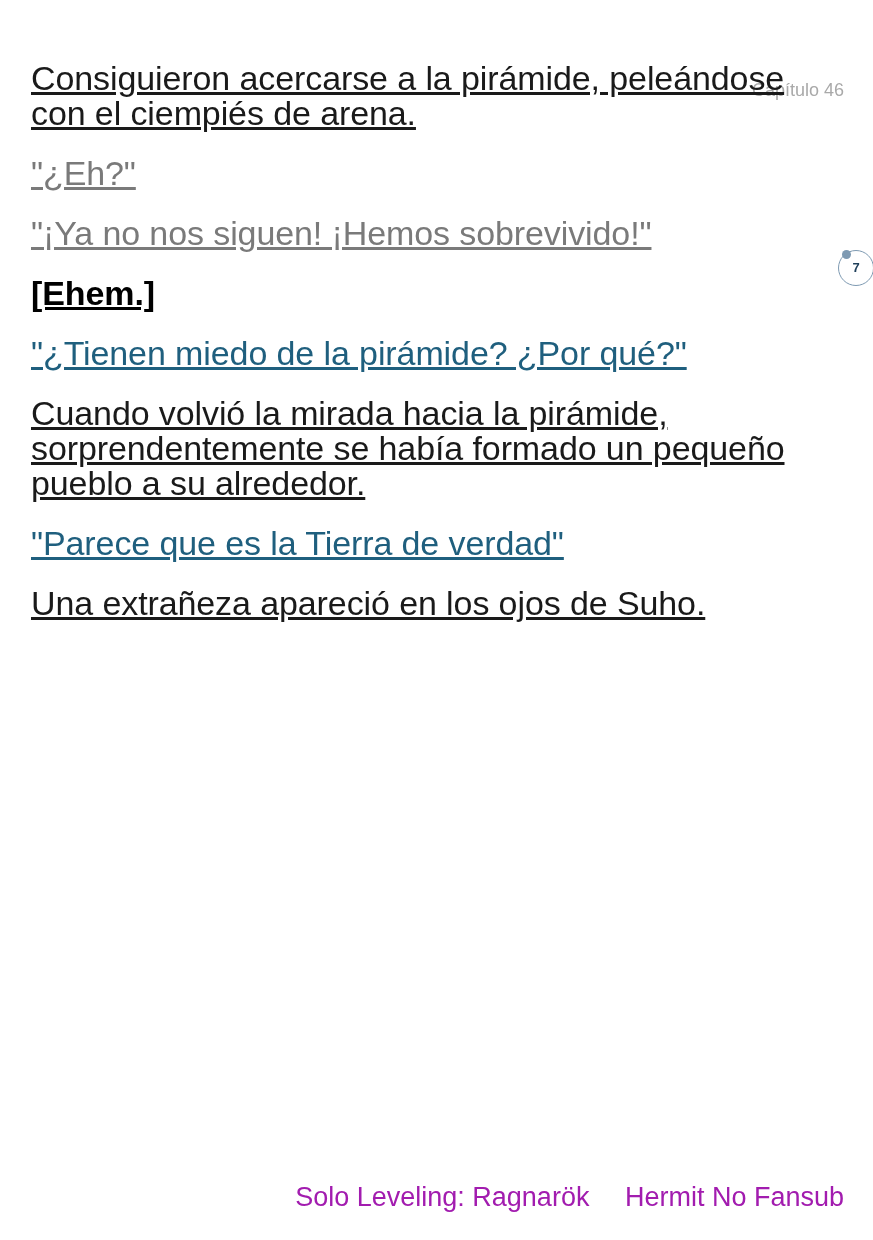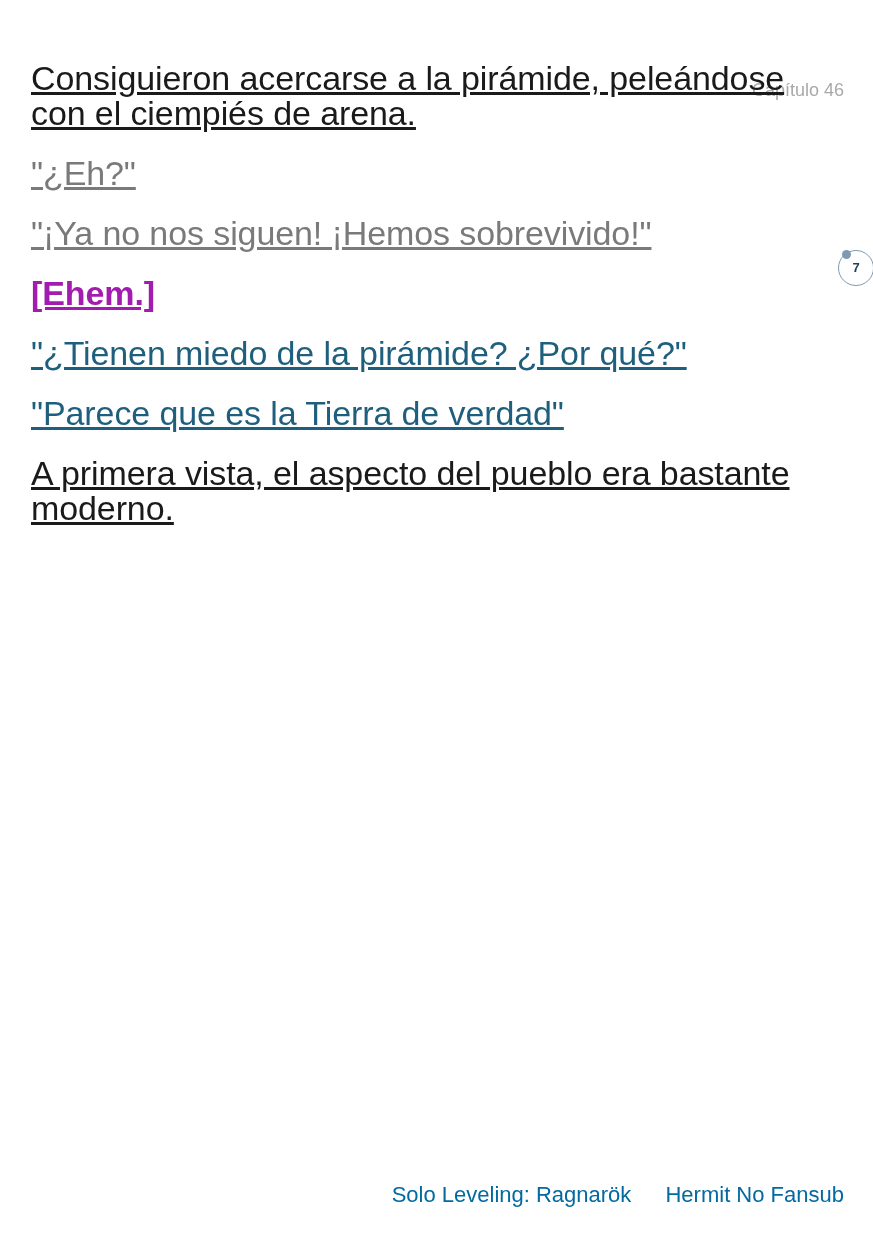--- a/index.html
+++ b/index.html
@@ -3,45 +3,46 @@
   <meta charset="utf-8">
   <style>
     html, body { margin:0; padding:0; background:#ffffff; }
     body { width:873px; height:1240px; position:relative; overflow:hidden;
       font-family:"Liberation Sans", sans-serif; color:#1a1a1a; }
     .header { position:absolute; top:44px; right:29px; font-size:18px; color:#a9a9a9;margin-top:36px; }
     .content { position:absolute; left:30px; top:61px; width:815px; }
     .p { font-size:34px; line-height:35px; margin:0 0 25px 1px; letter-spacing:-0.1px;text-decoration:underline; }
     .p.gray { color:#7a7a7a; }
     .p.blue { color:#1f5f7e; }
-    .p.bold { font-weight:bold; color:#a21caf; }
+    .p.bold { font-weight:bold; color:#000000; }
     .note { position:absolute; left:838px; top:250px; width:38px; height:38px; }
     .note .ring { position:absolute; left:0; top:0; width:36px; height:36px; border:1px solid #7e9ab2; border-radius:50%; box-sizing:border-box; }
     .note .dot { position:absolute; left:4px; top:0; width:9px; height:9px; border-radius:50%; background:#7e9ab2; }
     .note .num { position:absolute; left:0; top:0; width:36px; height:36px; line-height:36px; text-align:center; font-size:13px; font-weight:bold; color:#1f3f5a; }
-    .footer { position:absolute; top:1182px; right:29px; font-size:22px; color:#0369a1; }
+    .footer { position:absolute; top:1182px; right:29px; font-size:27px; color:#a21caf; }
     .footer span { margin-left:28px; }
   </style>
 </head>
 <body>
 
 <div class="header">Capítulo 46</div>
 
 <div class="note">
   <div class="ring"></div>
   <div class="dot"></div>
   <div class="num">7</div>
 </div>
 
 <div class="content">
   <p class="p">Consiguieron acercarse a la pirámide, peleándose con el ciempiés de arena.</p>
   <p class="p gray">"¿Eh?"</p>
   <p class="p gray">"¡Ya no nos siguen! ¡Hemos sobrevivido!"</p>
   <p class="p bold">[Ehem.]</p>
   <p class="p blue">"¿Tienen miedo de la pirámide? ¿Por qué?"</p>
+  <p class="p">Cuando volvió la mirada hacia la pirámide, sorprendentemente se había formado un pequeño pueblo a su alrededor.</p>
   <p class="p blue">"Parece que es la Tierra de verdad"</p>
-  <p class="p">A primera vista, el aspecto del pueblo era bastante moderno.</p>
+  <p class="p">Una extrañeza apareció en los ojos de Suho.</p>
 </div>
 
 <div class="footer">
   <span>Solo Leveling: Ragnarök</span>
   <span>Hermit No Fansub</span>
 </div>
 
 </body></html>

